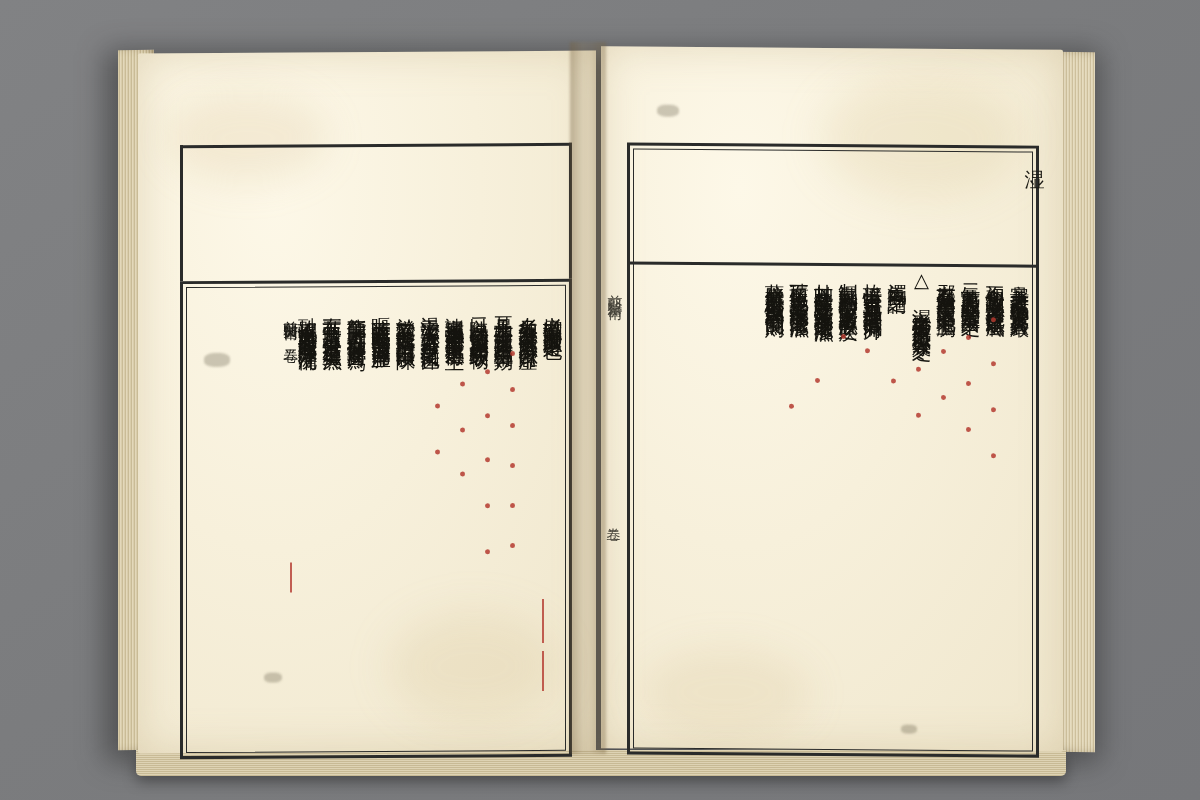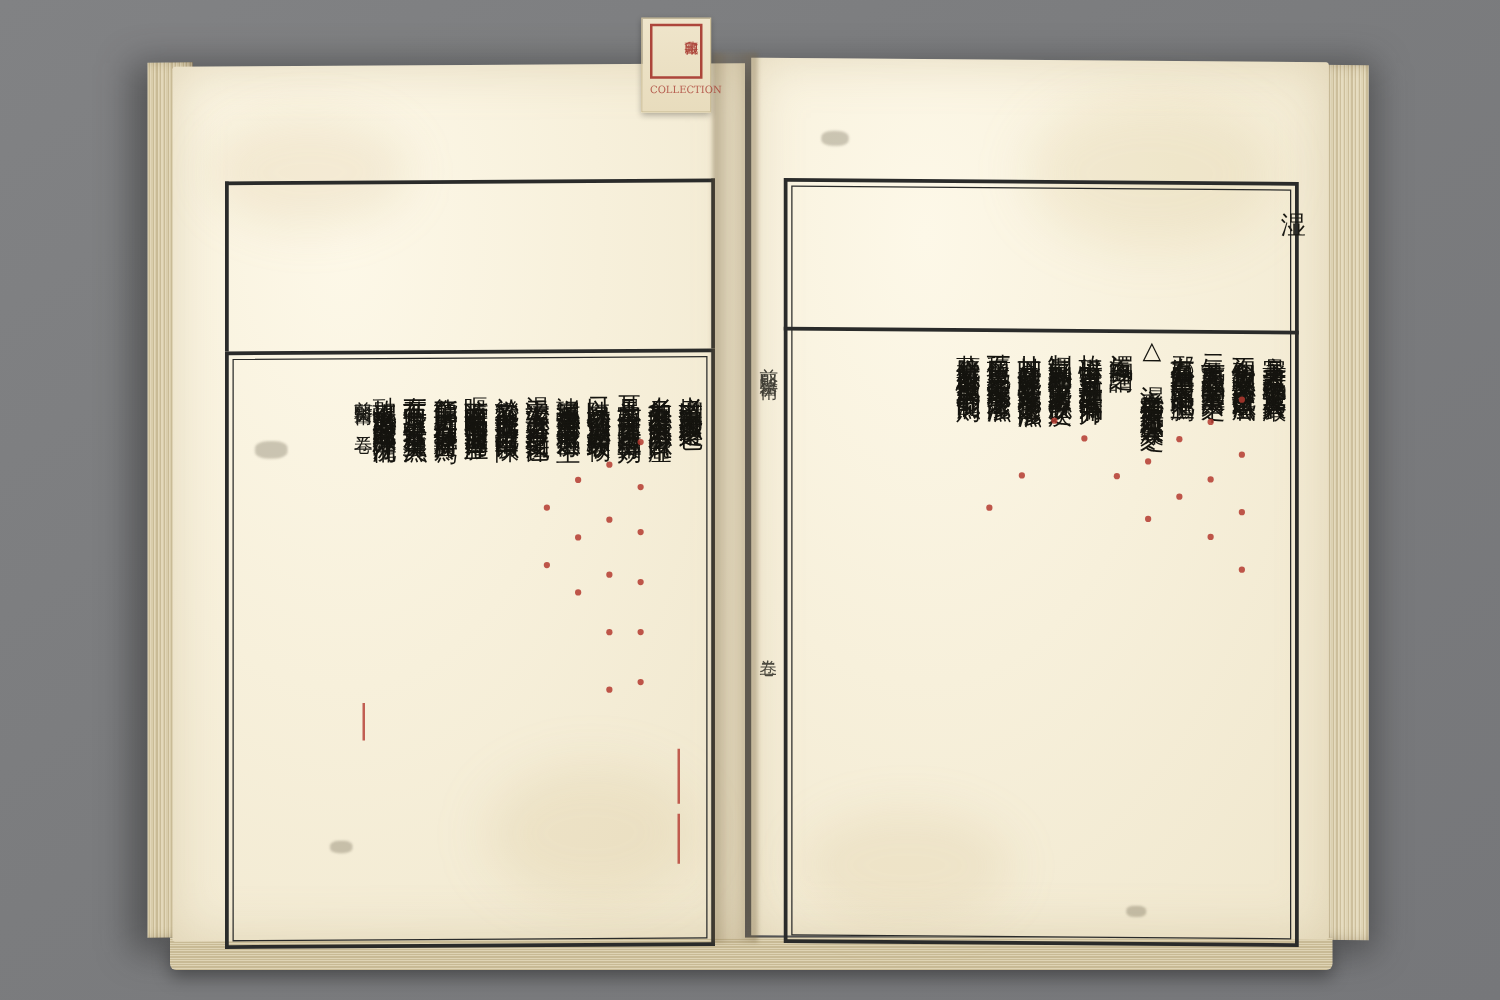--- a/index.html
+++ b/index.html
@@ -478,19 +478,15 @@
         <div class="dot" style="left:188px;top:356px;"></div>
 
         <div class="smudge" style="left:56px;top:58px;width:22px;height:12px;"></div>
         <div class="smudge" style="left:300px;top:676px;width:16px;height:9px;"></div>
       </div>
 
     </div>
 
     <div class="gutter"></div>
 
-    <div class="seal-tab">
-      <div class="seal-ink">藏書印</div>
-      <div class="seal-ink2">COLLECTION</div>
-    </div>
 
   </div>
 </div>
 
 </body></html>

